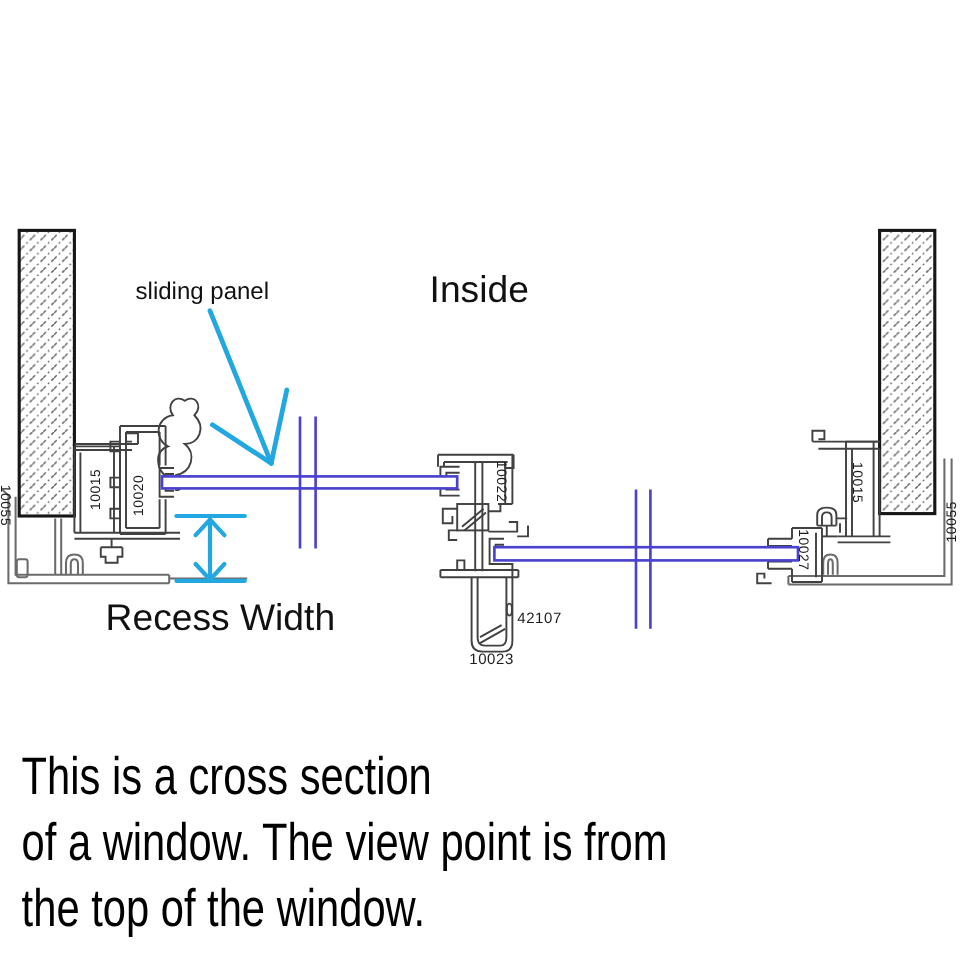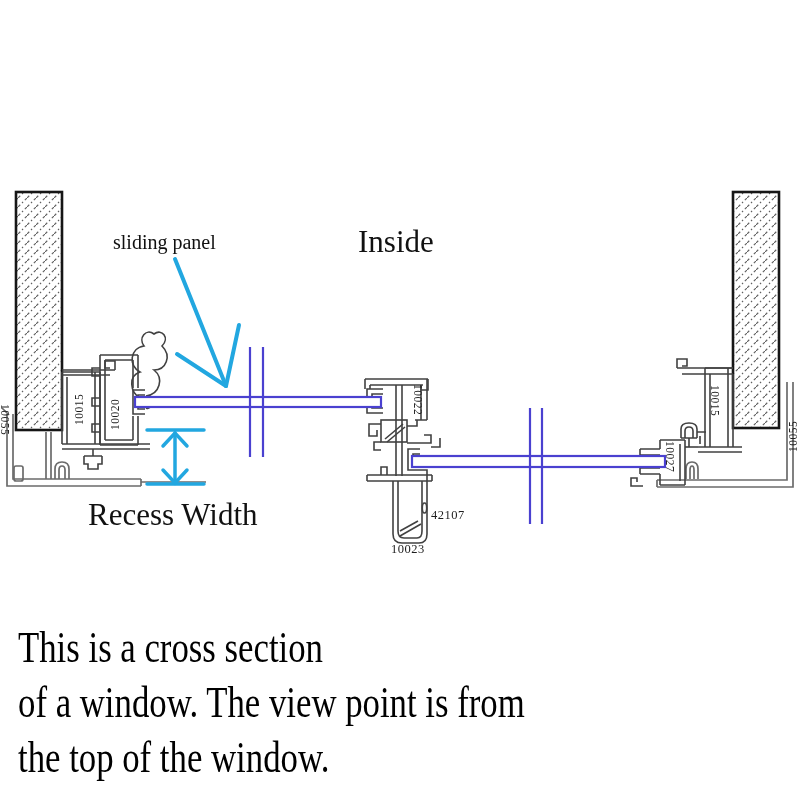--- a/index.html
+++ b/index.html
@@ -1,17 +1,17 @@
 <!DOCTYPE html>
 <html><head>
 <meta charset="utf-8">
 <style>
   html,body{margin:0;padding:0;background:#ffffff;}
   .stage{position:relative;width:800px;height:800px;background:#ffffff;overflow:hidden;
-         font-family:Liberation Serif, serif;}
+         font-family:Liberation Sans, sans-serif;}
   svg{position:absolute;left:0;top:0;}
   text{fill:#111;}
   .ann-text{font-size:20px;}
   .inside-text{font-size:31px;}
   .recess-text{font-size:31px;}
   .part-label{font-size:11.5px;letter-spacing:.5px;fill:#1d1d1d;}
   .part-label-h{font-size:12.5px;letter-spacing:.5px;fill:#1d1d1d;}
   .caption-line{font-size:44px;fill:#000;}
 </style>
 </head>

